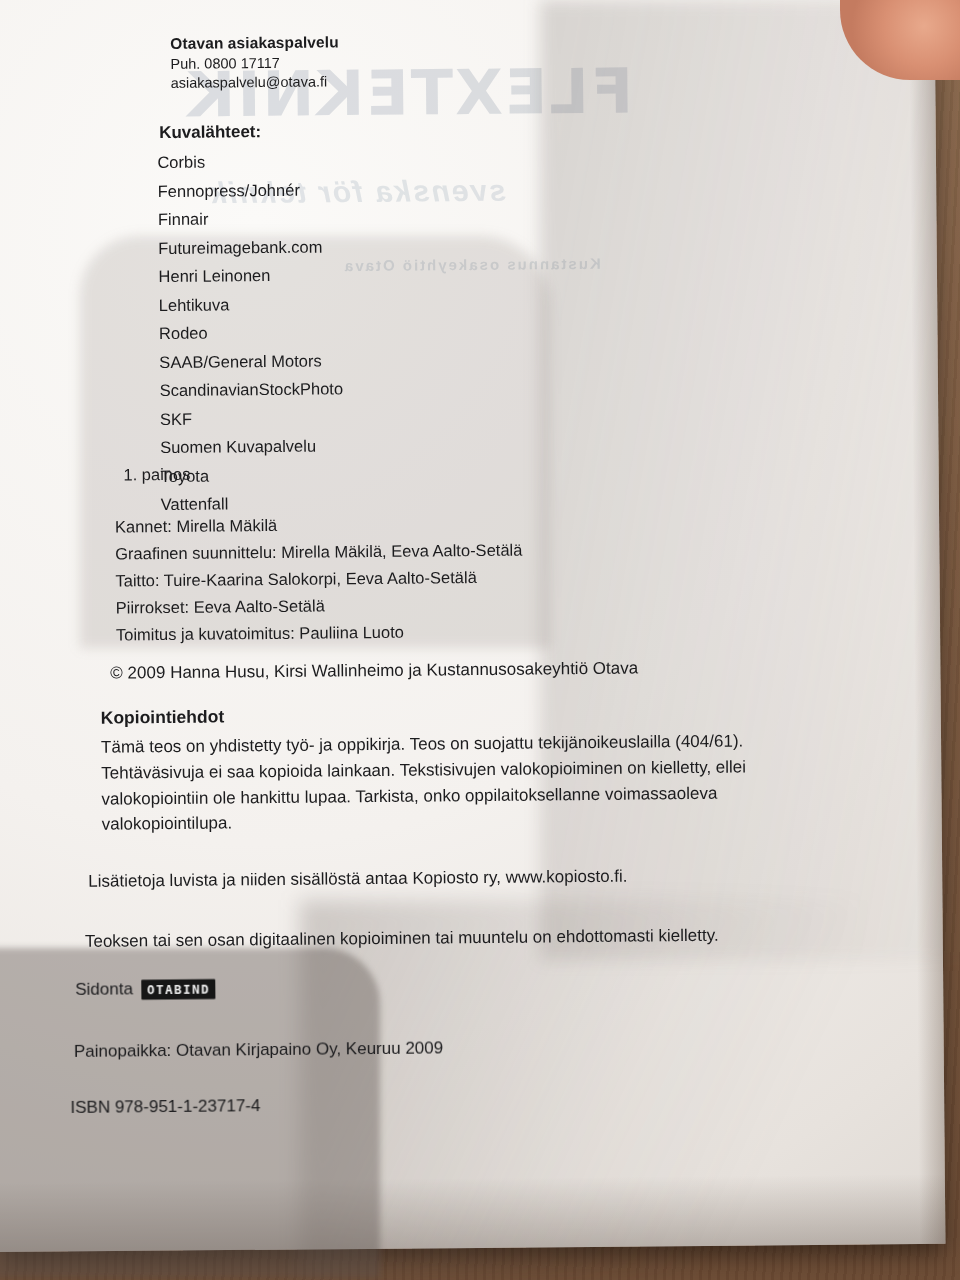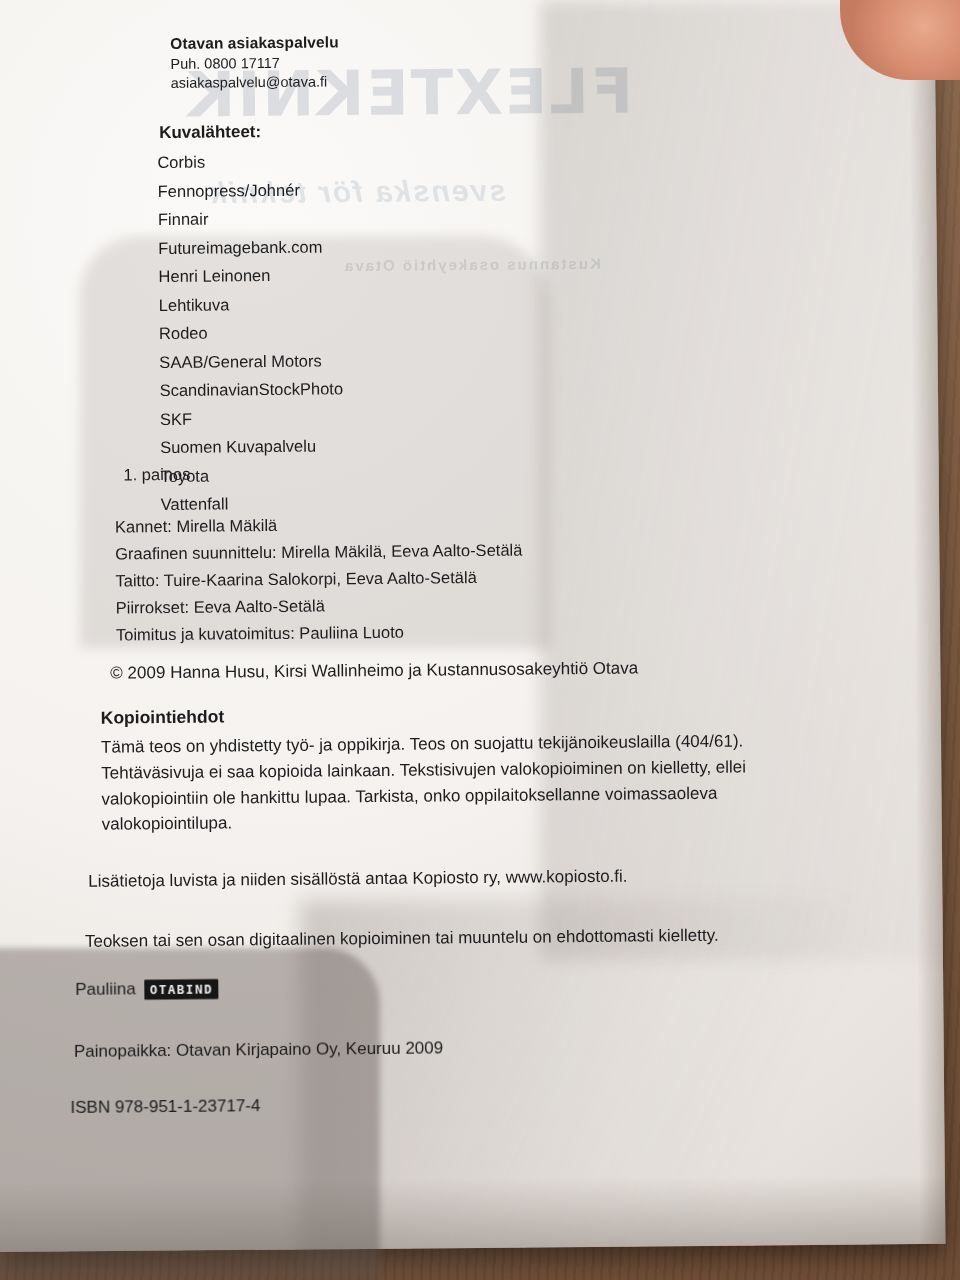--- a/index.html
+++ b/index.html
@@ -256,21 +256,21 @@
 
     <div class="blk terms">
       <h3>Kopiointiehdot</h3>
       <p>Tämä teos on yhdistetty työ- ja oppikirja. Teos on suojattu tekijänoikeuslailla (404/61). Tehtäväsivuja ei saa kopioida lainkaan. Tekstisivujen valokopioiminen on kielletty, ellei valokopiointiin ole hankittu lupaa. Tarkista, onko oppilaitoksellanne voimassaoleva valokopiointilupa.</p>
     </div>
 
     <div class="blk extra1">Lisätietoja luvista ja niiden sisällöstä antaa Kopiosto ry, www.kopiosto.fi.</div>
     <div class="blk extra2">Teoksen tai sen osan digitaalinen kopioiminen tai muuntelu on ehdottomasti kielletty.</div>
 
     <div class="blk binding soften-low">
-      <span>Pauliina</span>
+      <span>Sidonta</span>
       <span class="binding-logo">OTABIND</span>
     </div>
 
     <div class="blk printer soften-low">Painopaikka: Otavan Kirjapaino Oy, Keuruu 2009</div>
     <div class="blk isbn soften-low">ISBN 978-951-1-23717-4</div>
 
   </div>
 </div>
 
 </body></html>

